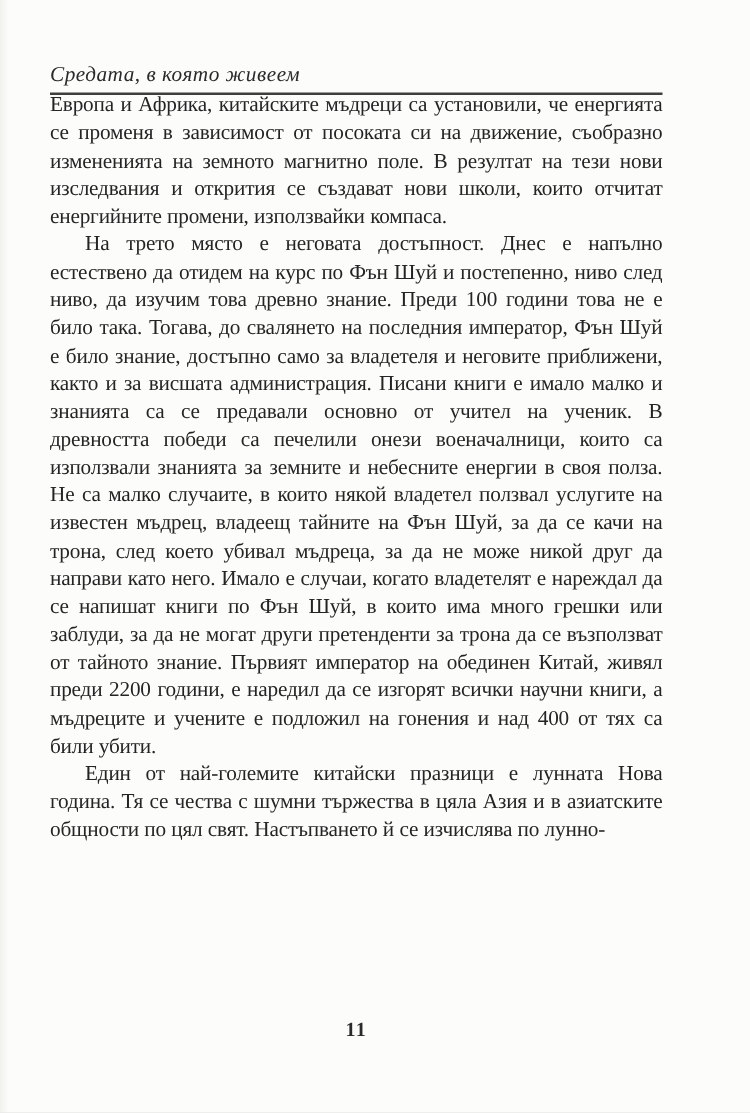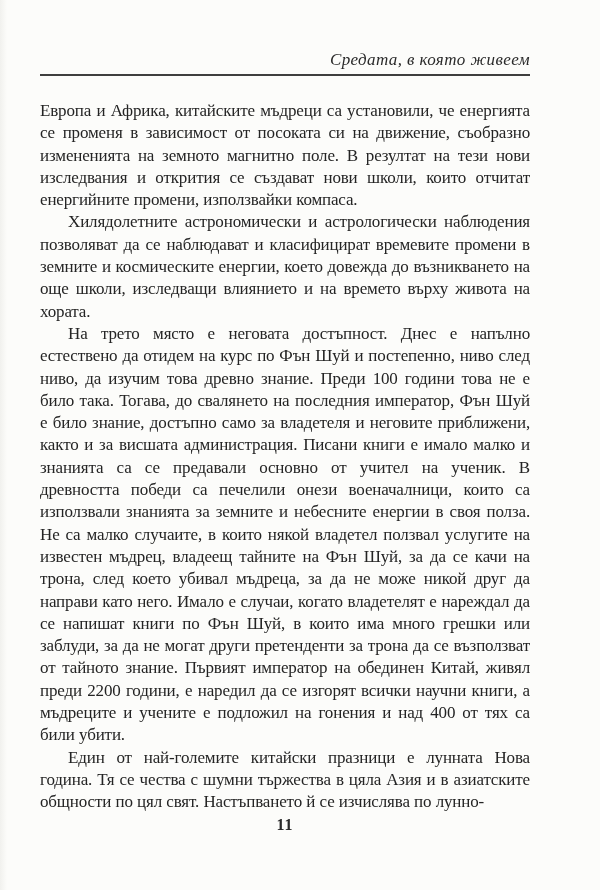--- a/index.html
+++ b/index.html
@@ -15,32 +15,31 @@
     background: linear-gradient(to right, #f1f1ee 0px, #fcfcfa 7px, #fcfcfa 100%);
     color: #242424;
     font-family: "Liberation Serif", "DejaVu Serif", serif;
     overflow: hidden;
   }
   .running-head {
     position: absolute;
     top: 50px;
     left: 40px;
     width: 490px;
-    text-align: right;
     font-style: italic;
     font-size: 17px;
     line-height: 20px;
     letter-spacing: 0.4px;
     padding-bottom: 4px;
     border-bottom: 2px solid #3e3e3e;
     color: #2a2a2a;
   }
   .body-text {
     position: absolute;
-    top: 100px;
+    top: 73px;
     left: 40px;
     width: 490px;
   }
   .para {
     margin: 0;
     font-size: 17px;
     line-height: 22.3px;
     text-align: justify;
     text-indent: 28px;
     letter-spacing: -0.15px;
@@ -65,20 +64,19 @@
 <body>
 
 <div class="page">
 
   <div class="running-head">
     <span>Средата, в която живеем</span>
   </div>
 
   <div class="body-text">
     <p class="para no-indent">Европа и Африка, китайските мъдреци са установили, че енергията се променя в зависимост от посоката си на движение, съобразно измененията на земното магнитно поле. В резултат на тези нови изследвания и открития се създават нови школи, които отчитат енергийните промени, използвайки компаса.</p>
-    <p class="para">Хилядолетните астрономически и астрологически наблюдения позволяват да се наблюдават и класифицират времевите промени в земните и космическите енергии, което довежда до възникването на още школи, изследващи влиянието и на времето върху живота на хората.</p>
     <p class="para">На трето място е неговата достъпност. Днес е напълно естествено да отидем на курс по Фън Шуй и постепенно, ниво след ниво, да изучим това древно знание. Преди 100 години това не е било така. Тогава, до свалянето на последния император, Фън Шуй е било знание, достъпно само за владетеля и неговите приближени, както и за висшата администрация. Писани книги е имало малко и знанията са се предавали основно от учител на ученик. В древността победи са печелили онези военачалници, които са използвали знанията за земните и небесните енергии в своя полза. Не са малко случаите, в които някой владетел ползвал услугите на известен мъдрец, владеещ тайните на Фън Шуй, за да се качи на трона, след което убивал мъдреца, за да не може никой друг да направи като него. Имало е случаи, когато владетелят е нареждал да се напишат книги по Фън Шуй, в които има много грешки или заблуди, за да не могат други претенденти за трона да се възползват от тайното знание. Първият император на обединен Китай, живял преди 2200 години, е наредил да се изгорят всички научни книги, а мъдреците и учените е подложил на гонения и над 400 от тях са били убити.</p>
     <p class="para">Един от най-големите китайски празници е лунната Нова година. Тя се чества с шумни тържества в цяла Азия и в азиатските общности по цял свят. Настъпването й се изчислява по лунно-</p>
   </div>
 
   <div class="page-number">11</div>
 
 </div>
 
 </body></html>

